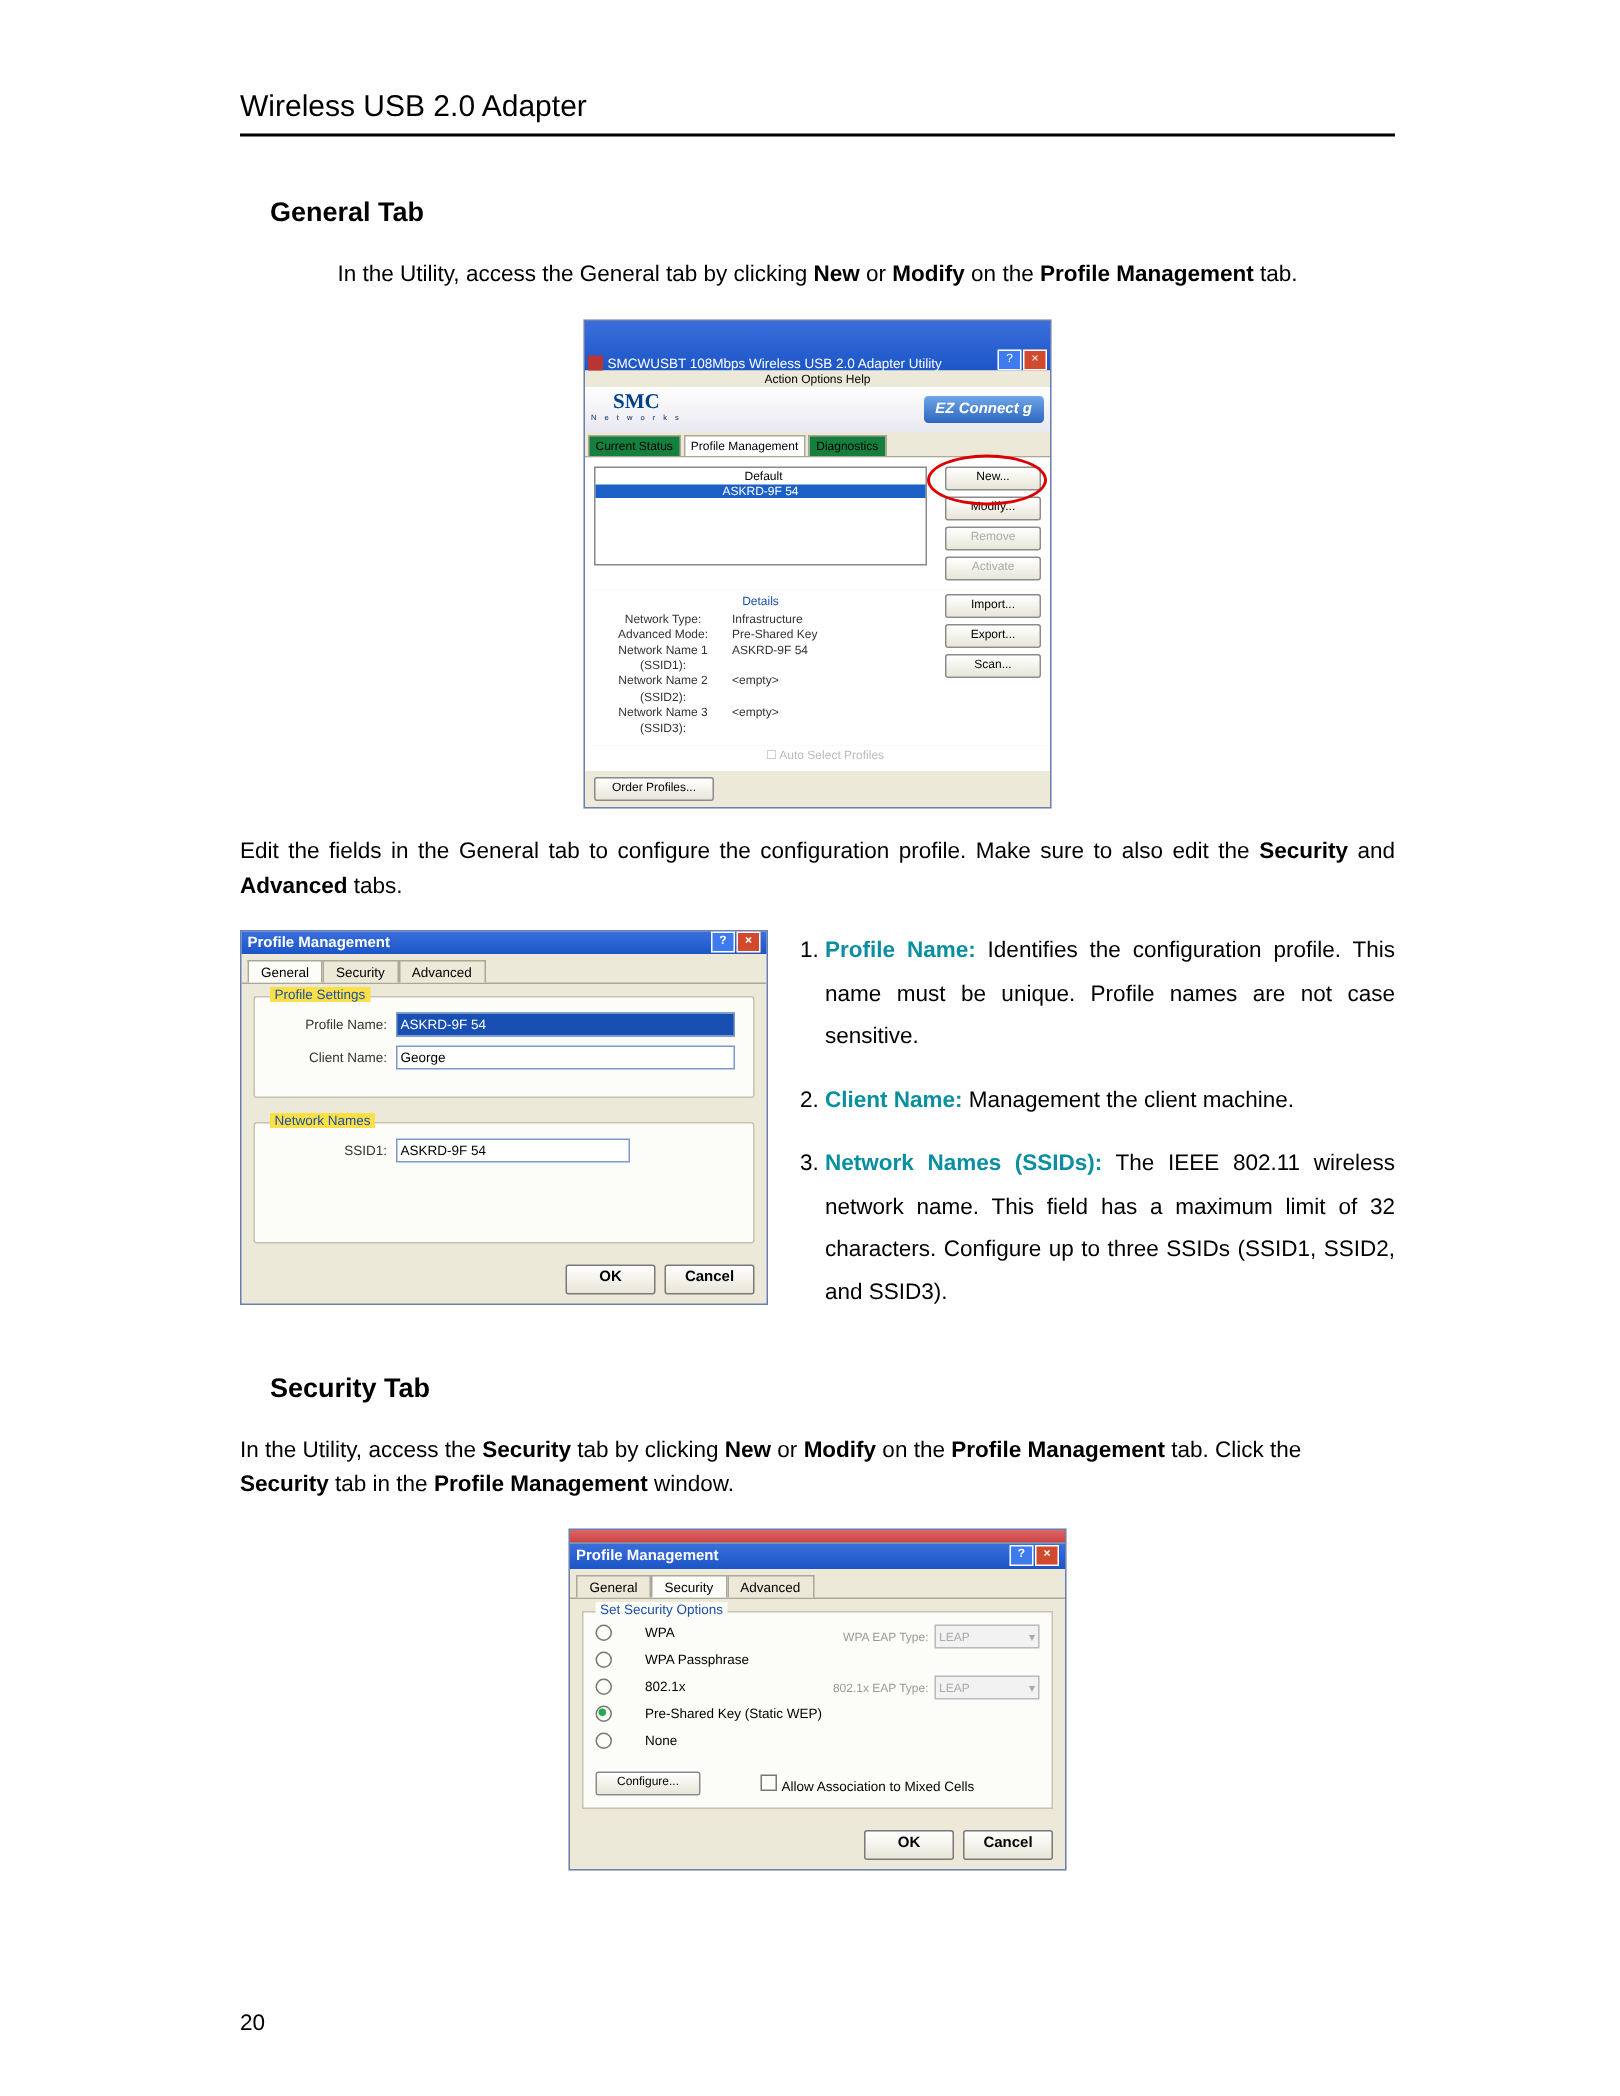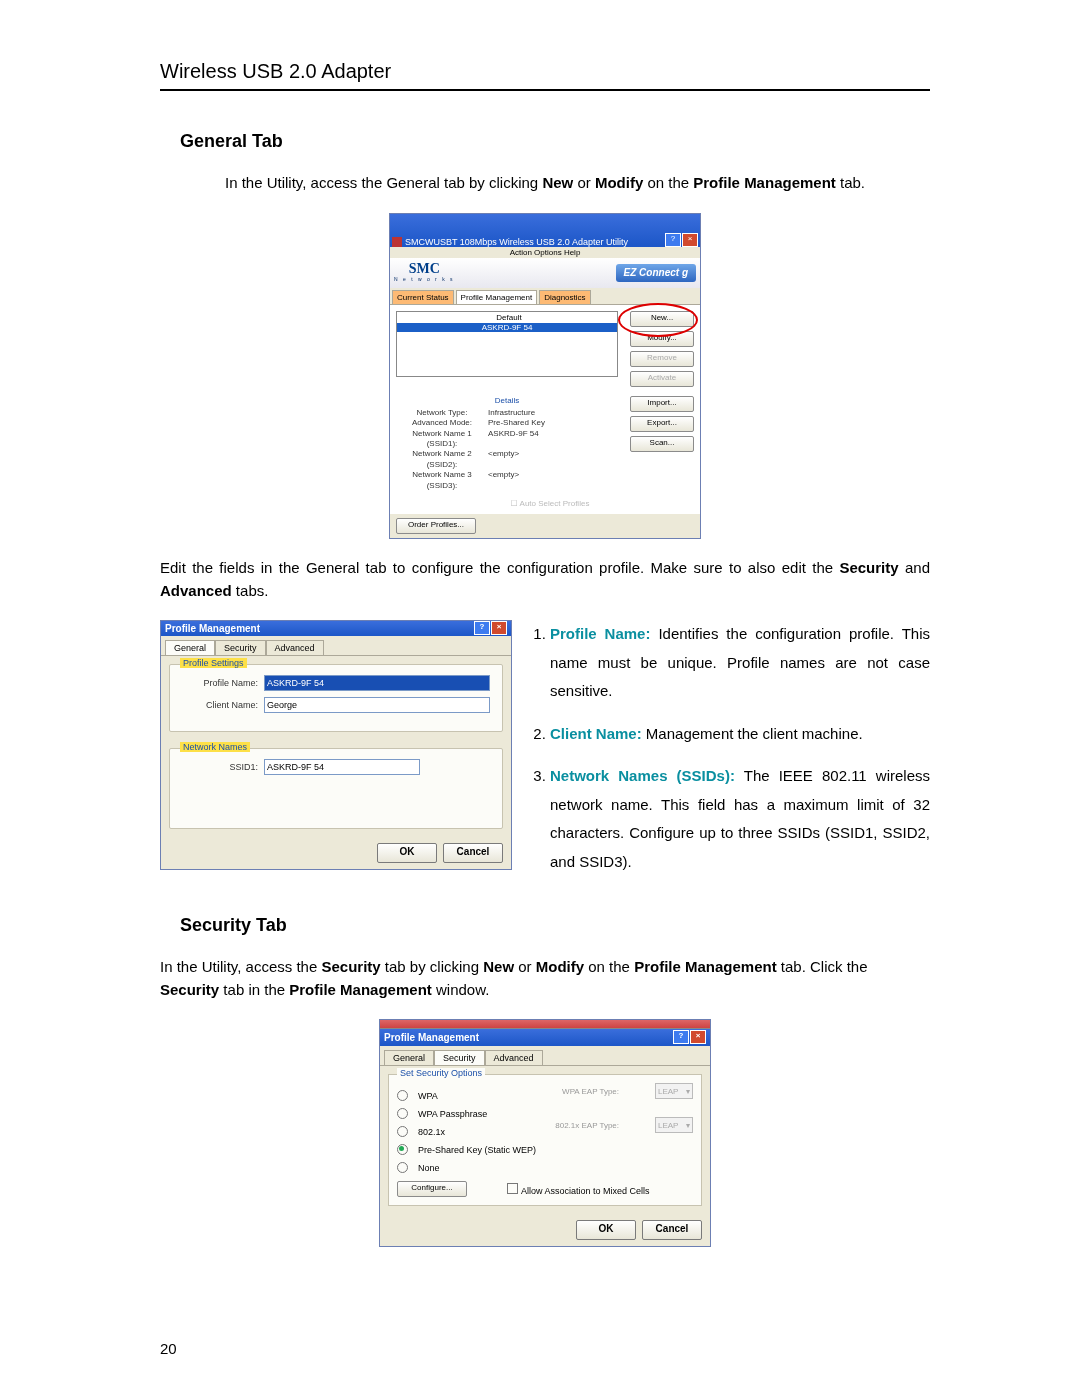--- a/index.html
+++ b/index.html
@@ -73,21 +73,21 @@
   height: 18px;
   padding: 0 8px;
   background: linear-gradient(#6fa6e8, #2d66c0);
   color: #fff;
   font: italic bold 10px Arial;
   border-radius: 3px;
   display: flex;
   align-items: center;
 }
 .tabs1 { display: flex; font-size: 8px; border-bottom: 1px solid #aca899; margin-top: 2px; }
-.tab1 { padding: 2px 4px; border: 1px solid #aca899; border-bottom: 0; background: #fdba74; margin-left: 2px; }
+.tab1 { padding: 2px 4px; border: 1px solid #aca899; border-bottom: 0; background: #15803d; margin-left: 2px; }
 .tab1.sel { background: #fff; }
 .pane1 { background: #fff; padding: 6px; display: flex; gap: 12px; }
 .list1 {
   flex: 1;
   border: 1px solid #888;
   height: 62px;
   font-size: 8px;
   padding: 1px 0;
   background: #fff;
 }
@@ -217,27 +217,27 @@
 }
 .sec-body .leg {
   position: absolute;
   top: -7px;
   left: 8px;
   font-size: 9px;
   color: #1b4fa8;
   background: #fcfcf8;
   padding: 0 3px;
 }
-.optrow { font-size: 9px; display: flex; align-items: flex-end; gap: 10px; height: 18px; }
+.optrow { font-size: 9px; display: flex; align-items: flex-start; gap: 22px; height: 18px; }
 .rad { width: 9px; height: 9px; border: 1px solid #777; border-radius: 50%; display: inline-block; position: relative; }
 .rad.on::after { content: ""; width: 5px; height: 5px; background: #2a5; border-radius: 50%; position: absolute; left: 1px; top: 1px; }
 .eapcol { position: absolute; right: 8px; top: 8px; font-size: 9px; width: 148px; }
 .eaprow { display: flex; align-items: center; margin-bottom: 18px; }
 .eaprow .elab { width: 74px; text-align: right; padding-right: 4px; color: #999; font-size: 8px; }
-.eapsel { flex: 1; height: 14px; border: 1px solid #bbb; background: #f2f2f2; color: #aaa; font-size: 8px; padding: 0 2px; display: flex; align-items: center; justify-content: space-between; margin-left: 32px; }
+.eapsel { flex: 1; height: 14px; border: 1px solid #bbb; background: #f2f2f2; color: #aaa; font-size: 8px; padding: 0 2px; display: flex; align-items: center; justify-content: space-between; }
 .cfg-row { display: flex; align-items: center; gap: 40px; margin-top: 8px; font-size: 9px; }
 .chk { width: 9px; height: 9px; border: 1px solid #777; display: inline-block; margin-right: 3px; }
 .page-num { position: absolute; bottom: 40px; left: 160px; font-size: 15px; }
 </style>
 </head>
 <body>
 
 <div class="page">
   <div class="running">Wireless USB 2.0 Adapter</div>
 

